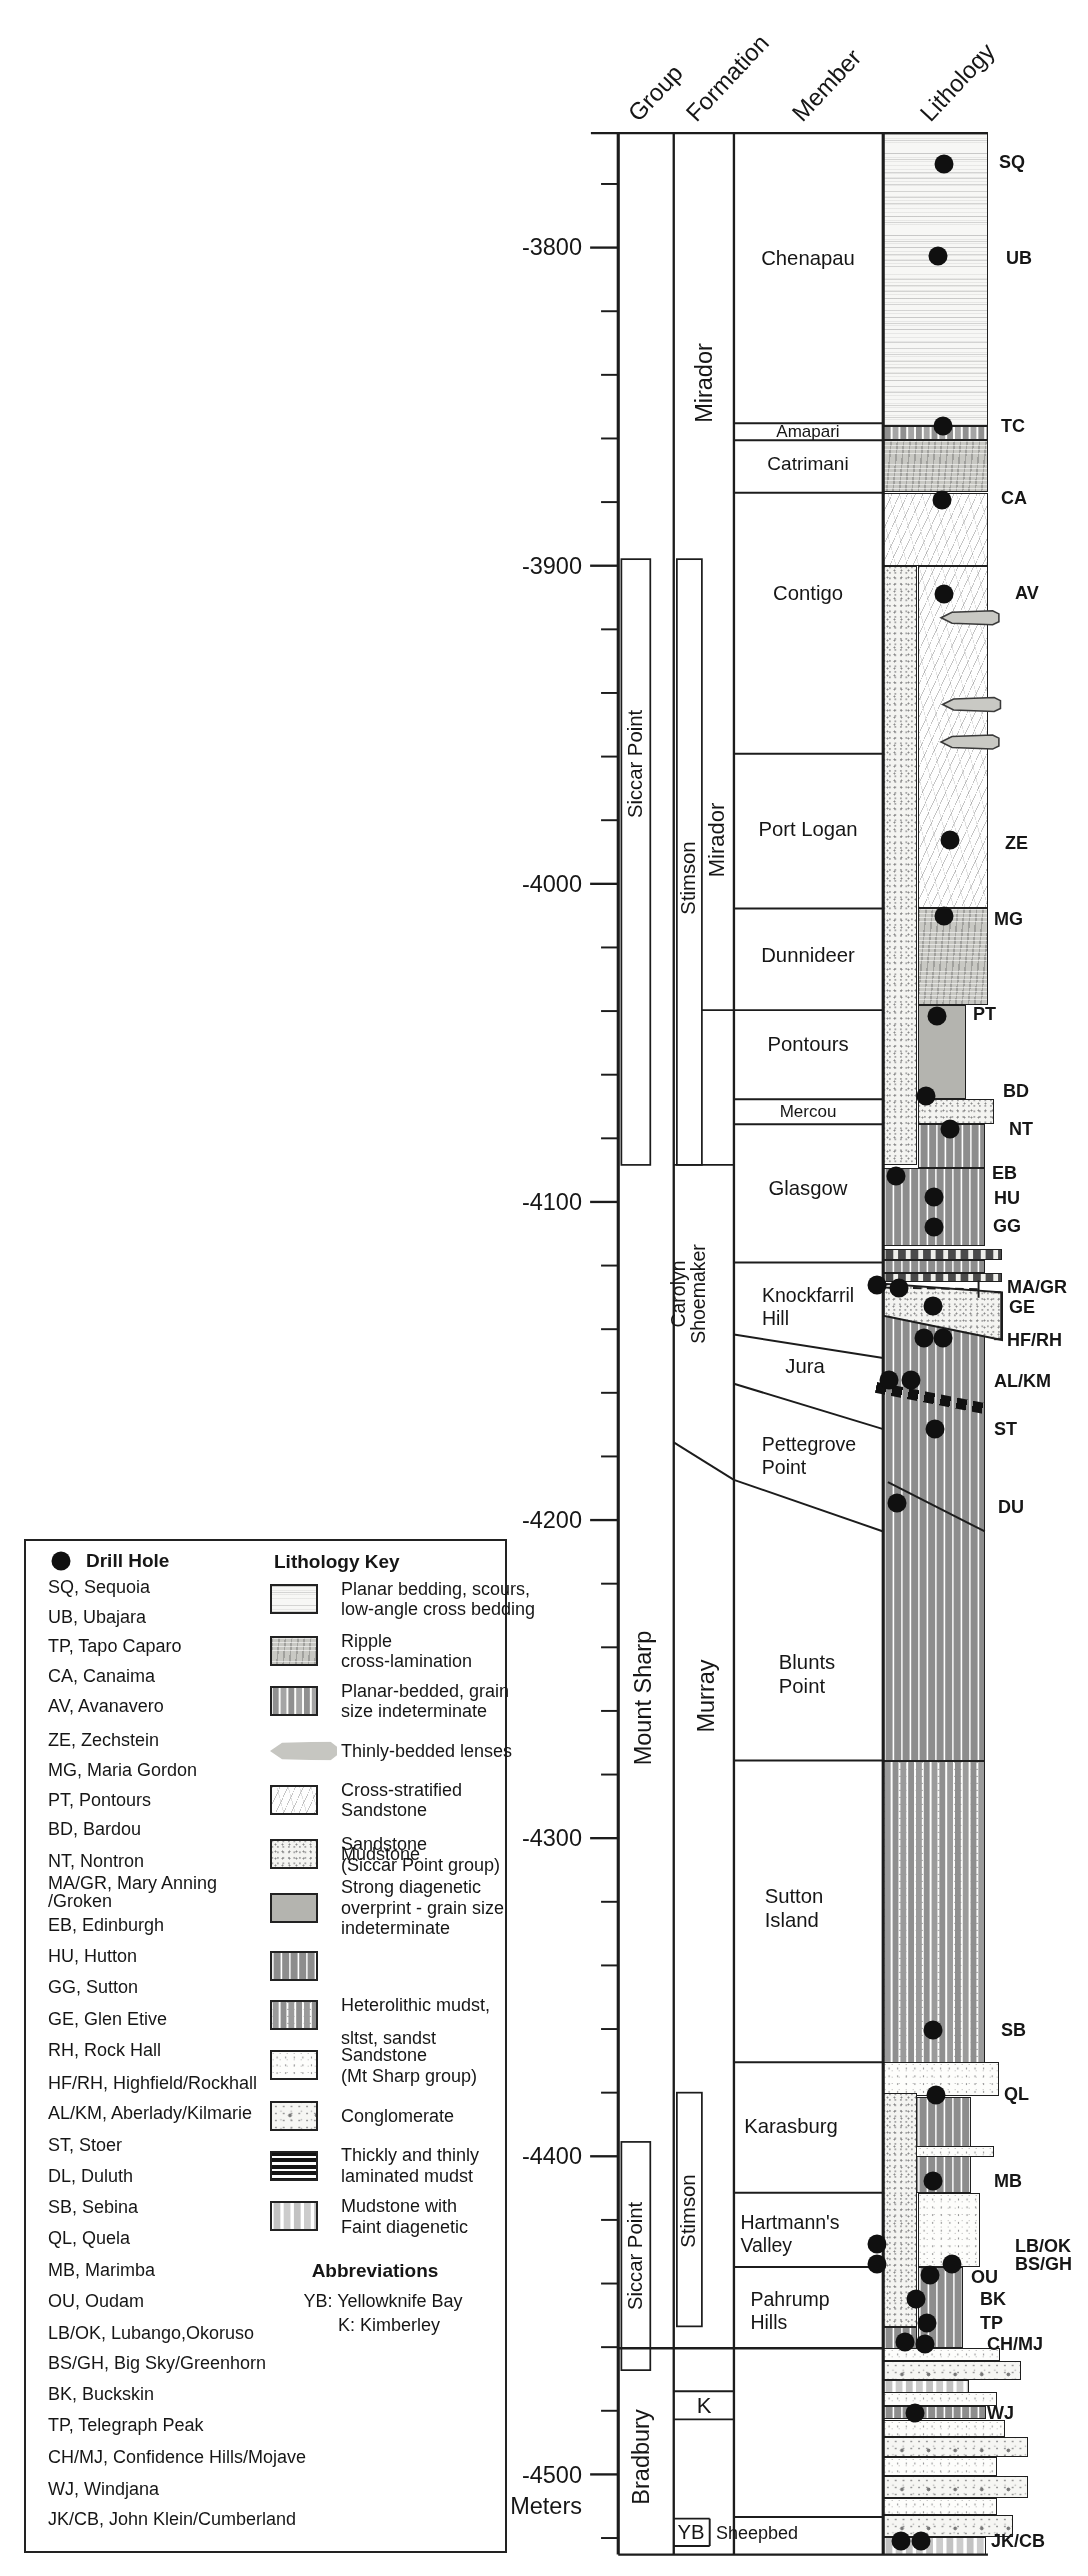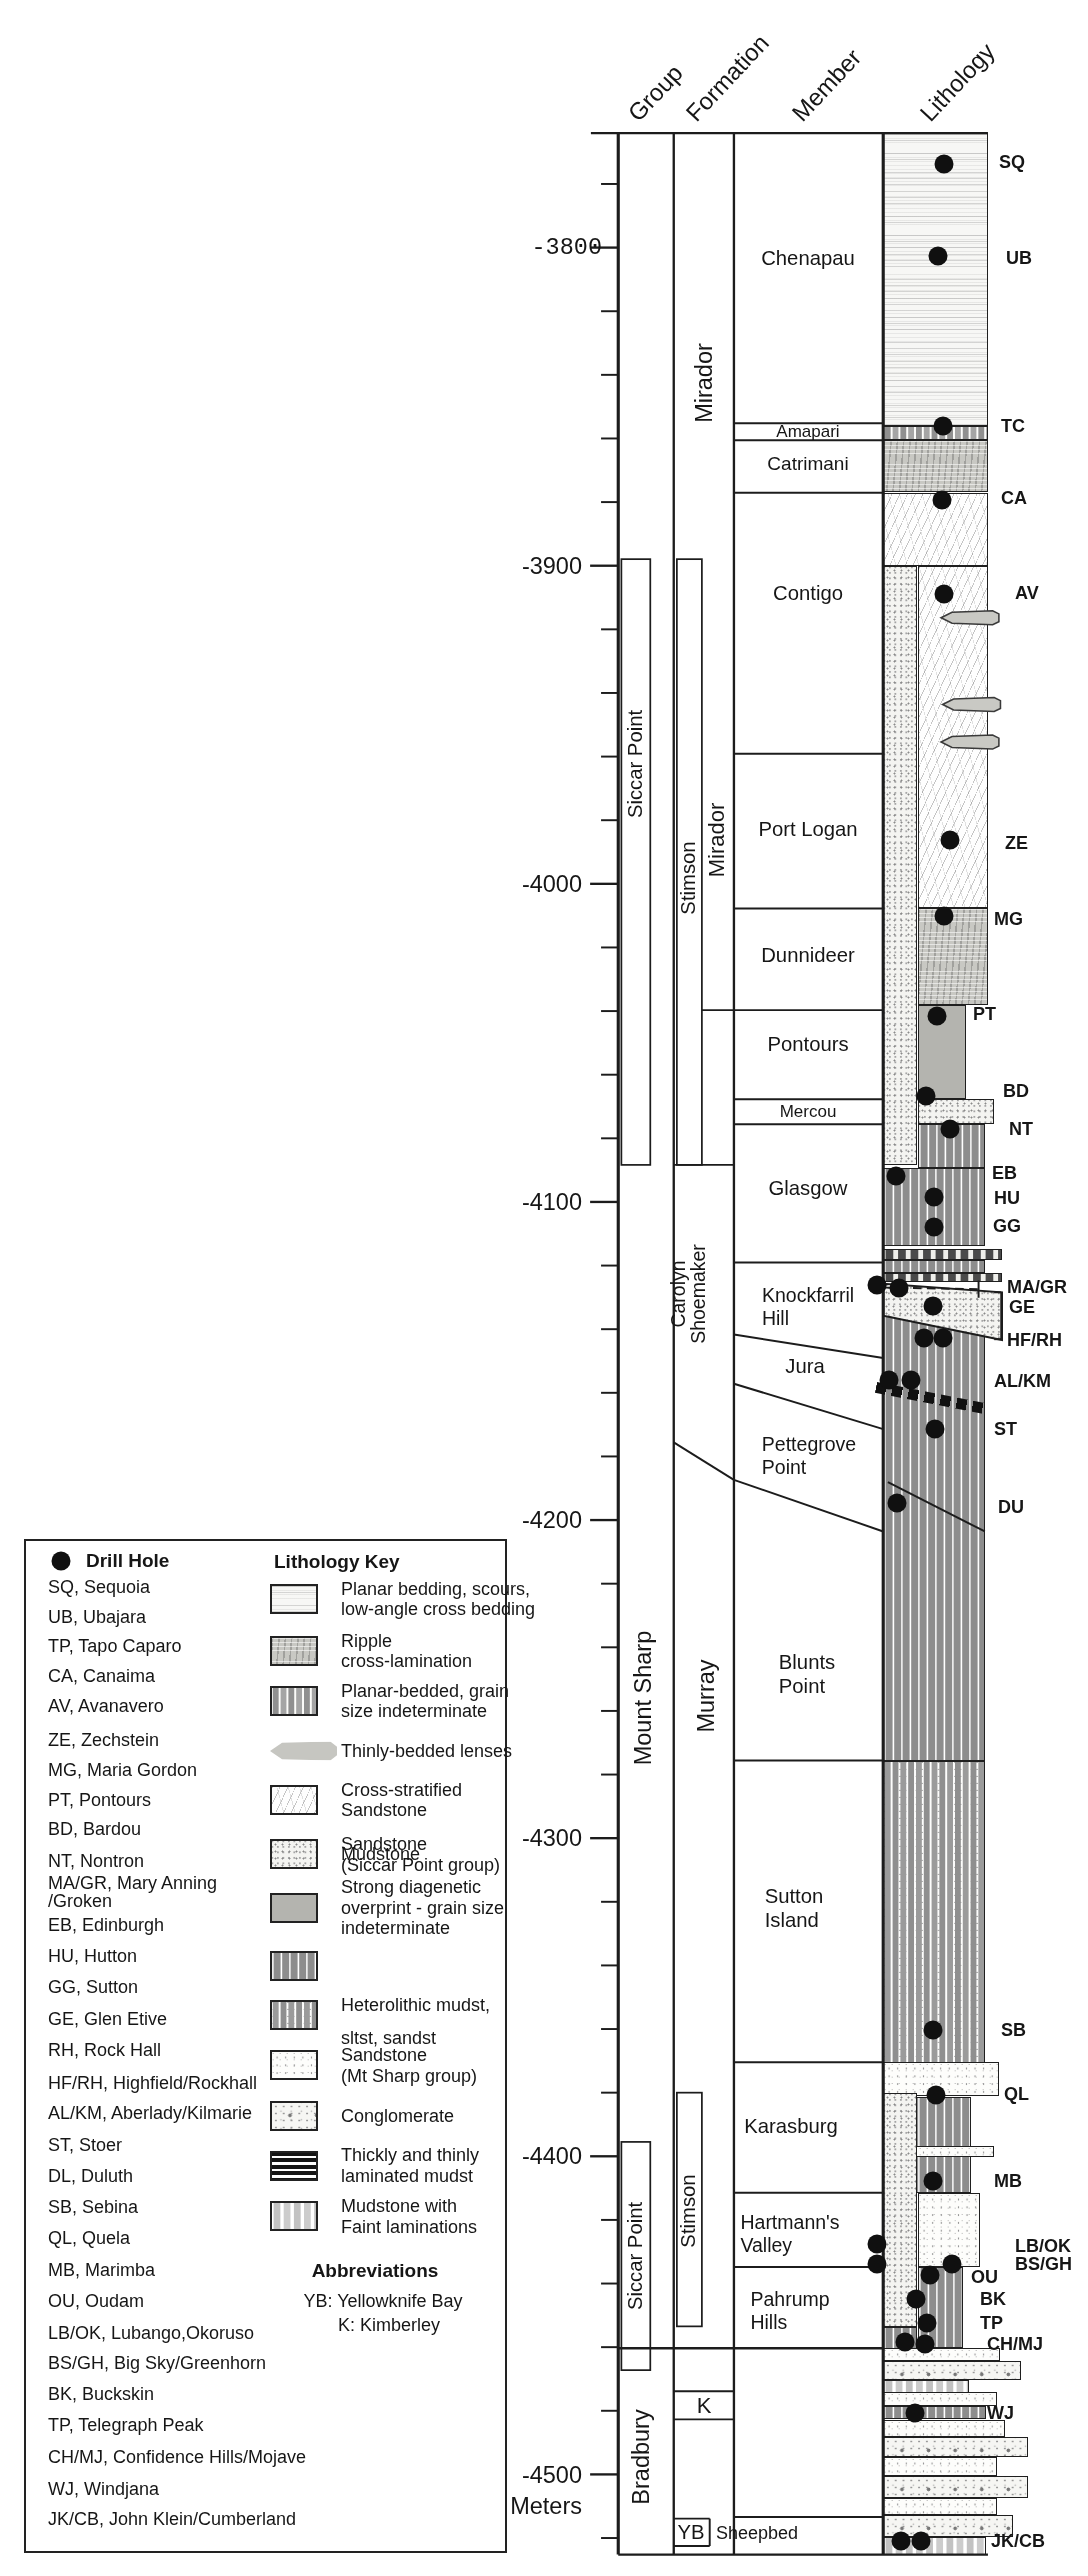--- a/index.html
+++ b/index.html
@@ -114,21 +114,21 @@
     <div class="band tx-mssand" style="left: 883px; top: 2392px; width: 114px; height: 14px;"></div>
     <div class="band tx-mud" style="left: 883px; top: 2406px; width: 103px; height: 13.3px;"></div>
     <div class="band tx-mssand" style="left: 883px; top: 2420px; width: 122px; height: 17px;"></div>
     <div class="band tx-cong" style="left: 883px; top: 2437px; width: 145px; height: 20.3px;"></div>
     <div class="band tx-mssand" style="left: 883px; top: 2457px; width: 114px; height: 19px;"></div>
     <div class="band tx-cong" style="left: 883px; top: 2476px; width: 145px; height: 22px;"></div>
     <div class="band tx-mssand" style="left: 883px; top: 2498px; width: 114px; height: 17px;"></div>
     <div class="band tx-cong" style="left: 883px; top: 2515px; width: 130px; height: 22px;"></div>
     <div class="band tx-mudfaint" style="left: 883px; top: 2537px; width: 103px; height: 18px;"></div>
     <div class="hatchband" style="left: 877px; top: 1382px; width: 111px; height: 11px; transform: rotate(11deg); transform-origin: left top;"></div>
-    <div class="axl" style="left: 485px; top: 247px; font-family: Liberation Mono, monospace;">-3800</div>
+    <div class="axl" style="left: 465px; top: 247px;">-3800</div>
     <div class="axl" style="left: 465px; top: 566px;">-3900</div>
     <div class="axl" style="left: 465px; top: 884px;">-4000</div>
     <div class="axl" style="left: 465px; top: 1202px;">-4100</div>
     <div class="axl" style="left: 465px; top: 1520px;">-4200</div>
     <div class="axl" style="left: 465px; top: 1838px;">-4300</div>
     <div class="axl" style="left: 465px; top: 2156px;">-4400</div>
     <div class="axl" style="left: 465px; top: 2475px;">-4500</div>
     <svg id="lines" width="1088" height="2576" viewBox="0 0 1392 3295">
       <line x1="756" y1="170" x2="1264" y2="170" stroke="#1c1c1c" stroke-width="3"></line>
       <line x1="791" y1="170" x2="791" y2="3268" stroke="#1c1c1c" stroke-width="4"></line>
@@ -382,18 +382,18 @@
     <div class="sw tx-mssand" style="left: 270px; top: 2065px;"></div>
     <div class="lg-item" style="left: 341px; top: 2055px;">Sandstone</div>
     <div class="lg-item" style="left: 341px; top: 2076px;">(Mt Sharp group)</div>
     <div class="sw tx-cong" style="left: 270px; top: 2116px;"></div>
     <div class="lg-item" style="left: 341px; top: 2116px;">Conglomerate</div>
     <div class="sw tx-lam" style="left: 270px; top: 2166px;"></div>
     <div class="lg-item" style="left: 341px; top: 2155px;">Thickly and thinly</div>
     <div class="lg-item" style="left: 341px; top: 2176px;">laminated mudst</div>
     <div class="sw tx-mudfaint" style="left: 270px; top: 2216px;"></div>
     <div class="lg-item" style="left: 341px; top: 2206px;">Mudstone with</div>
-    <div class="lg-item" style="left: 341px; top: 2227px;">Faint laminations</div>
+    <div class="lg-item" style="left: 341px; top: 2227px;">Faint diagenetic</div>
     <div class="lg-item lg-head lg-center" style="left: 375px; top: 2271px;">Abbreviations</div>
     <div class="lg-item lg-center" style="left: 383px; top: 2301px;">YB: Yellowknife Bay</div>
     <div class="lg-item lg-center" style="left: 389px; top: 2325px;">K: Kimberley</div>
   </div>
 
 
 </body></html>

